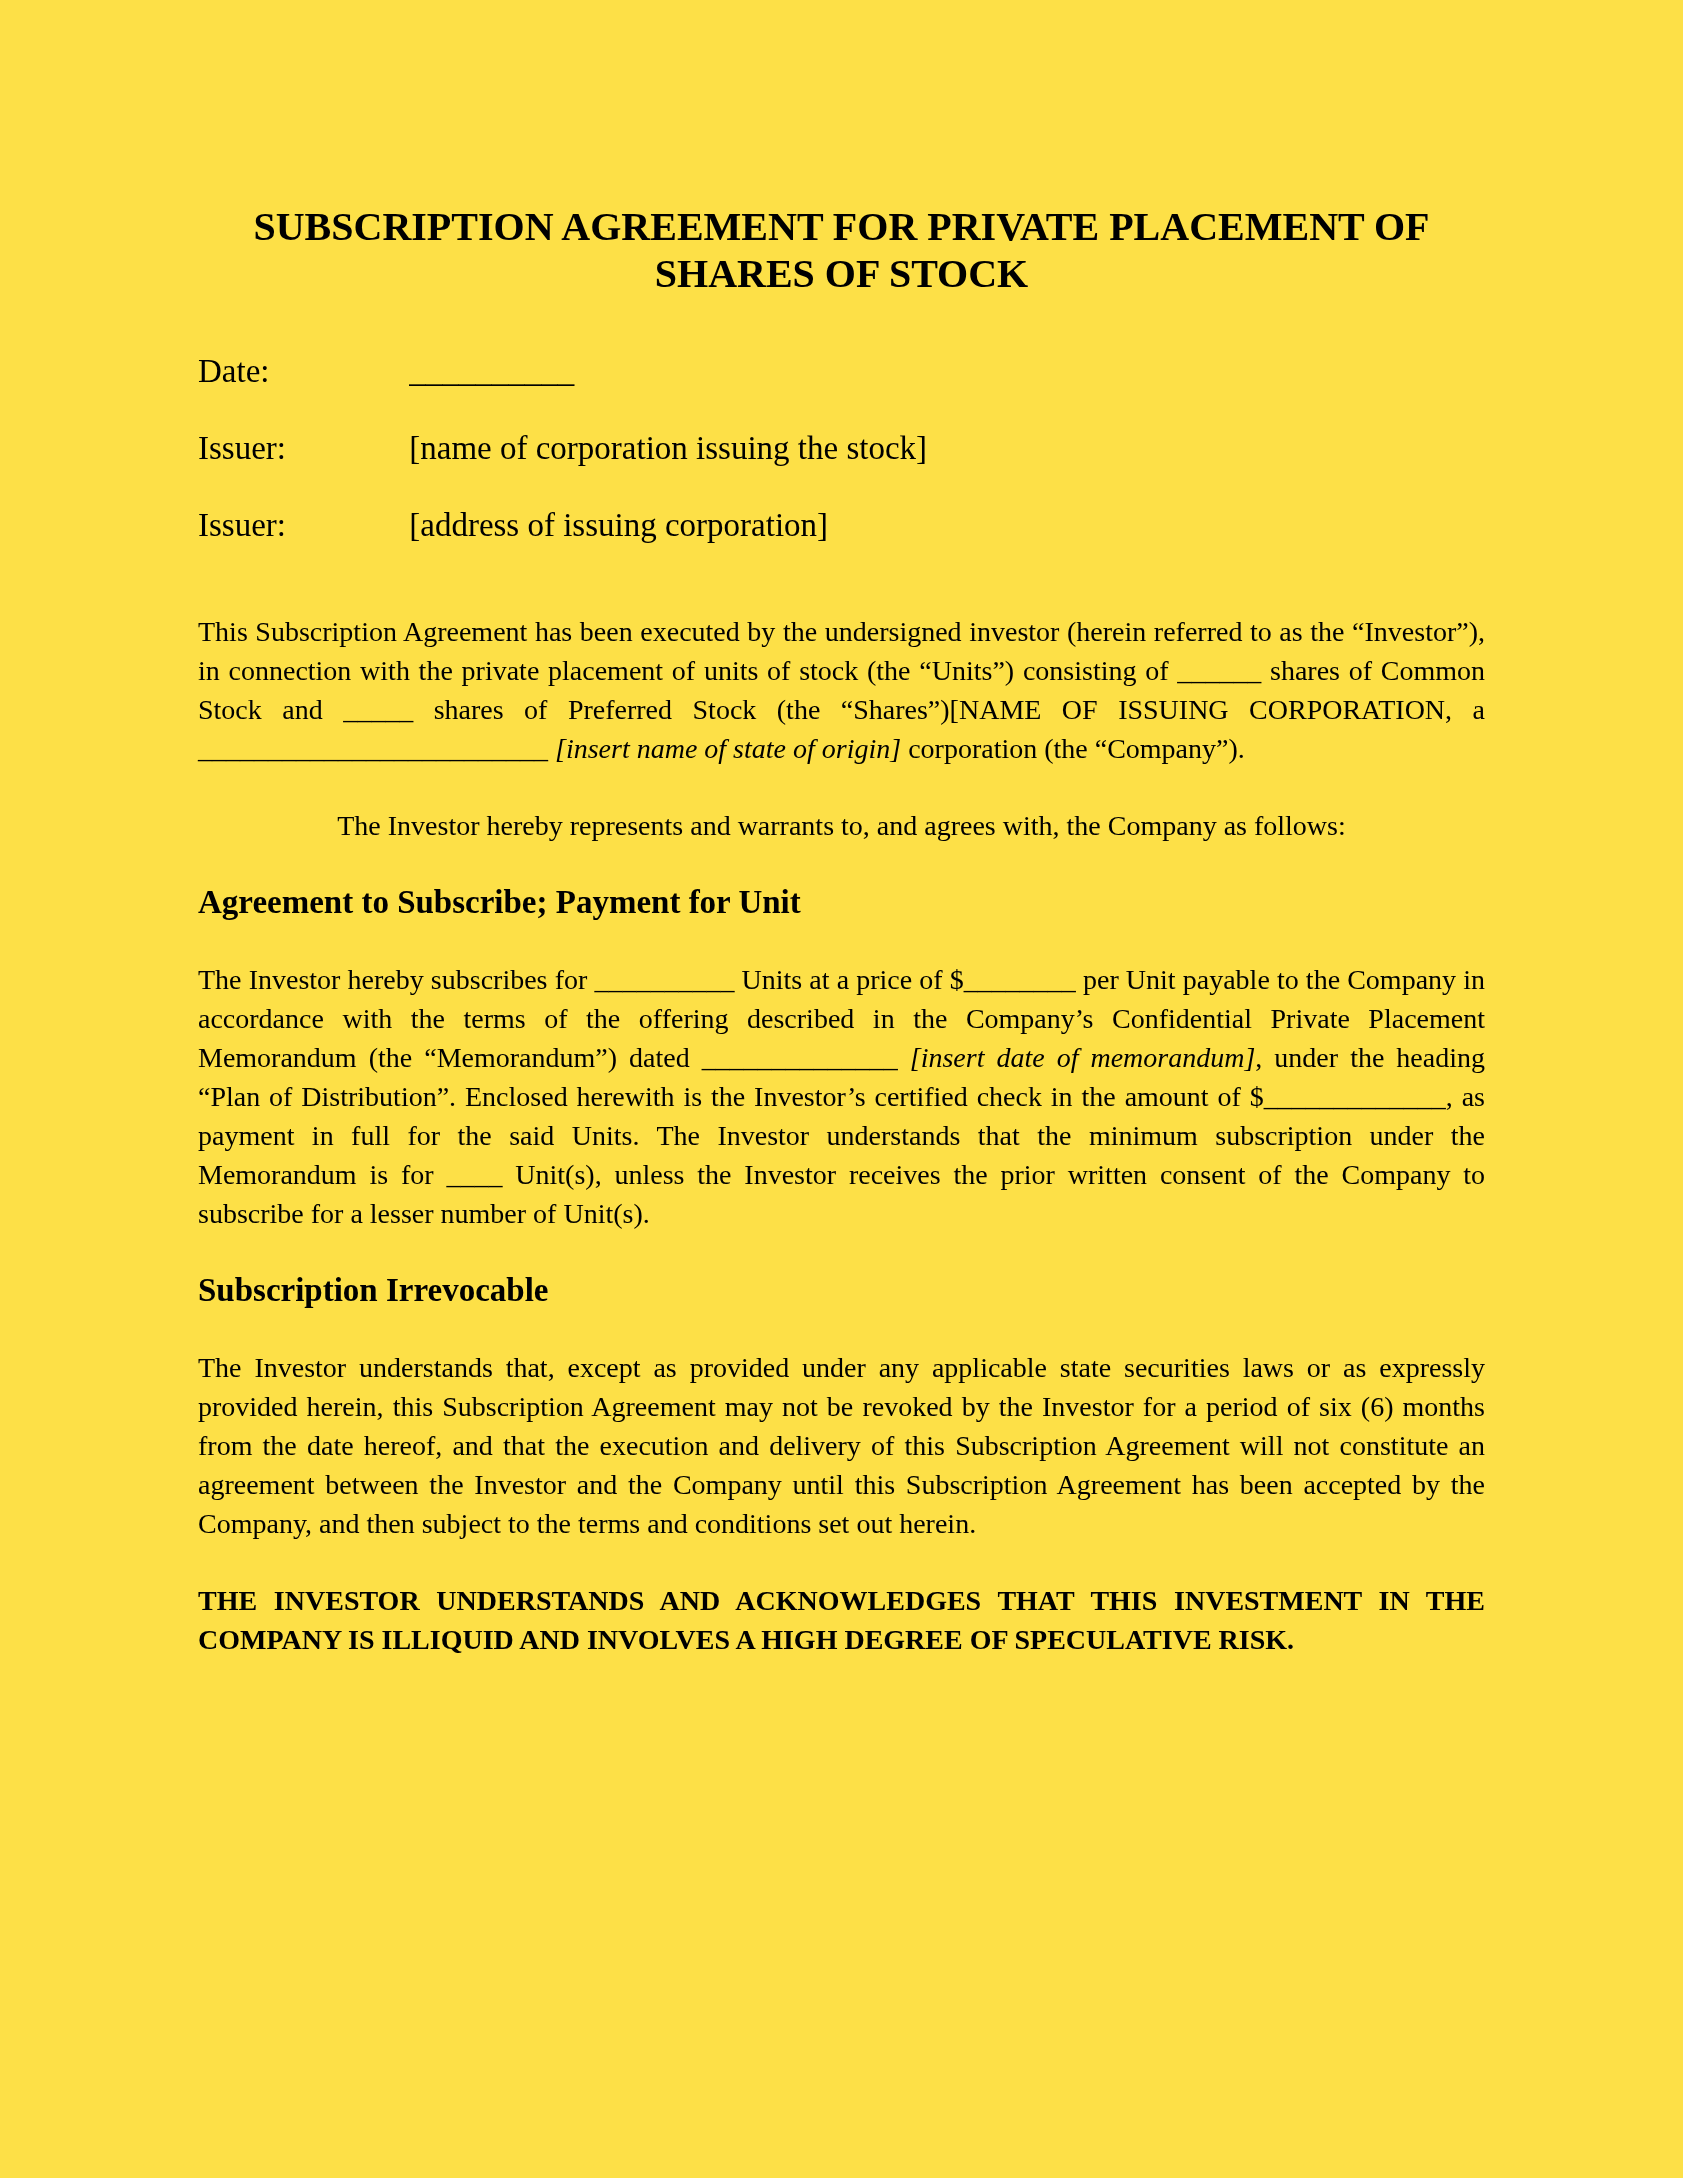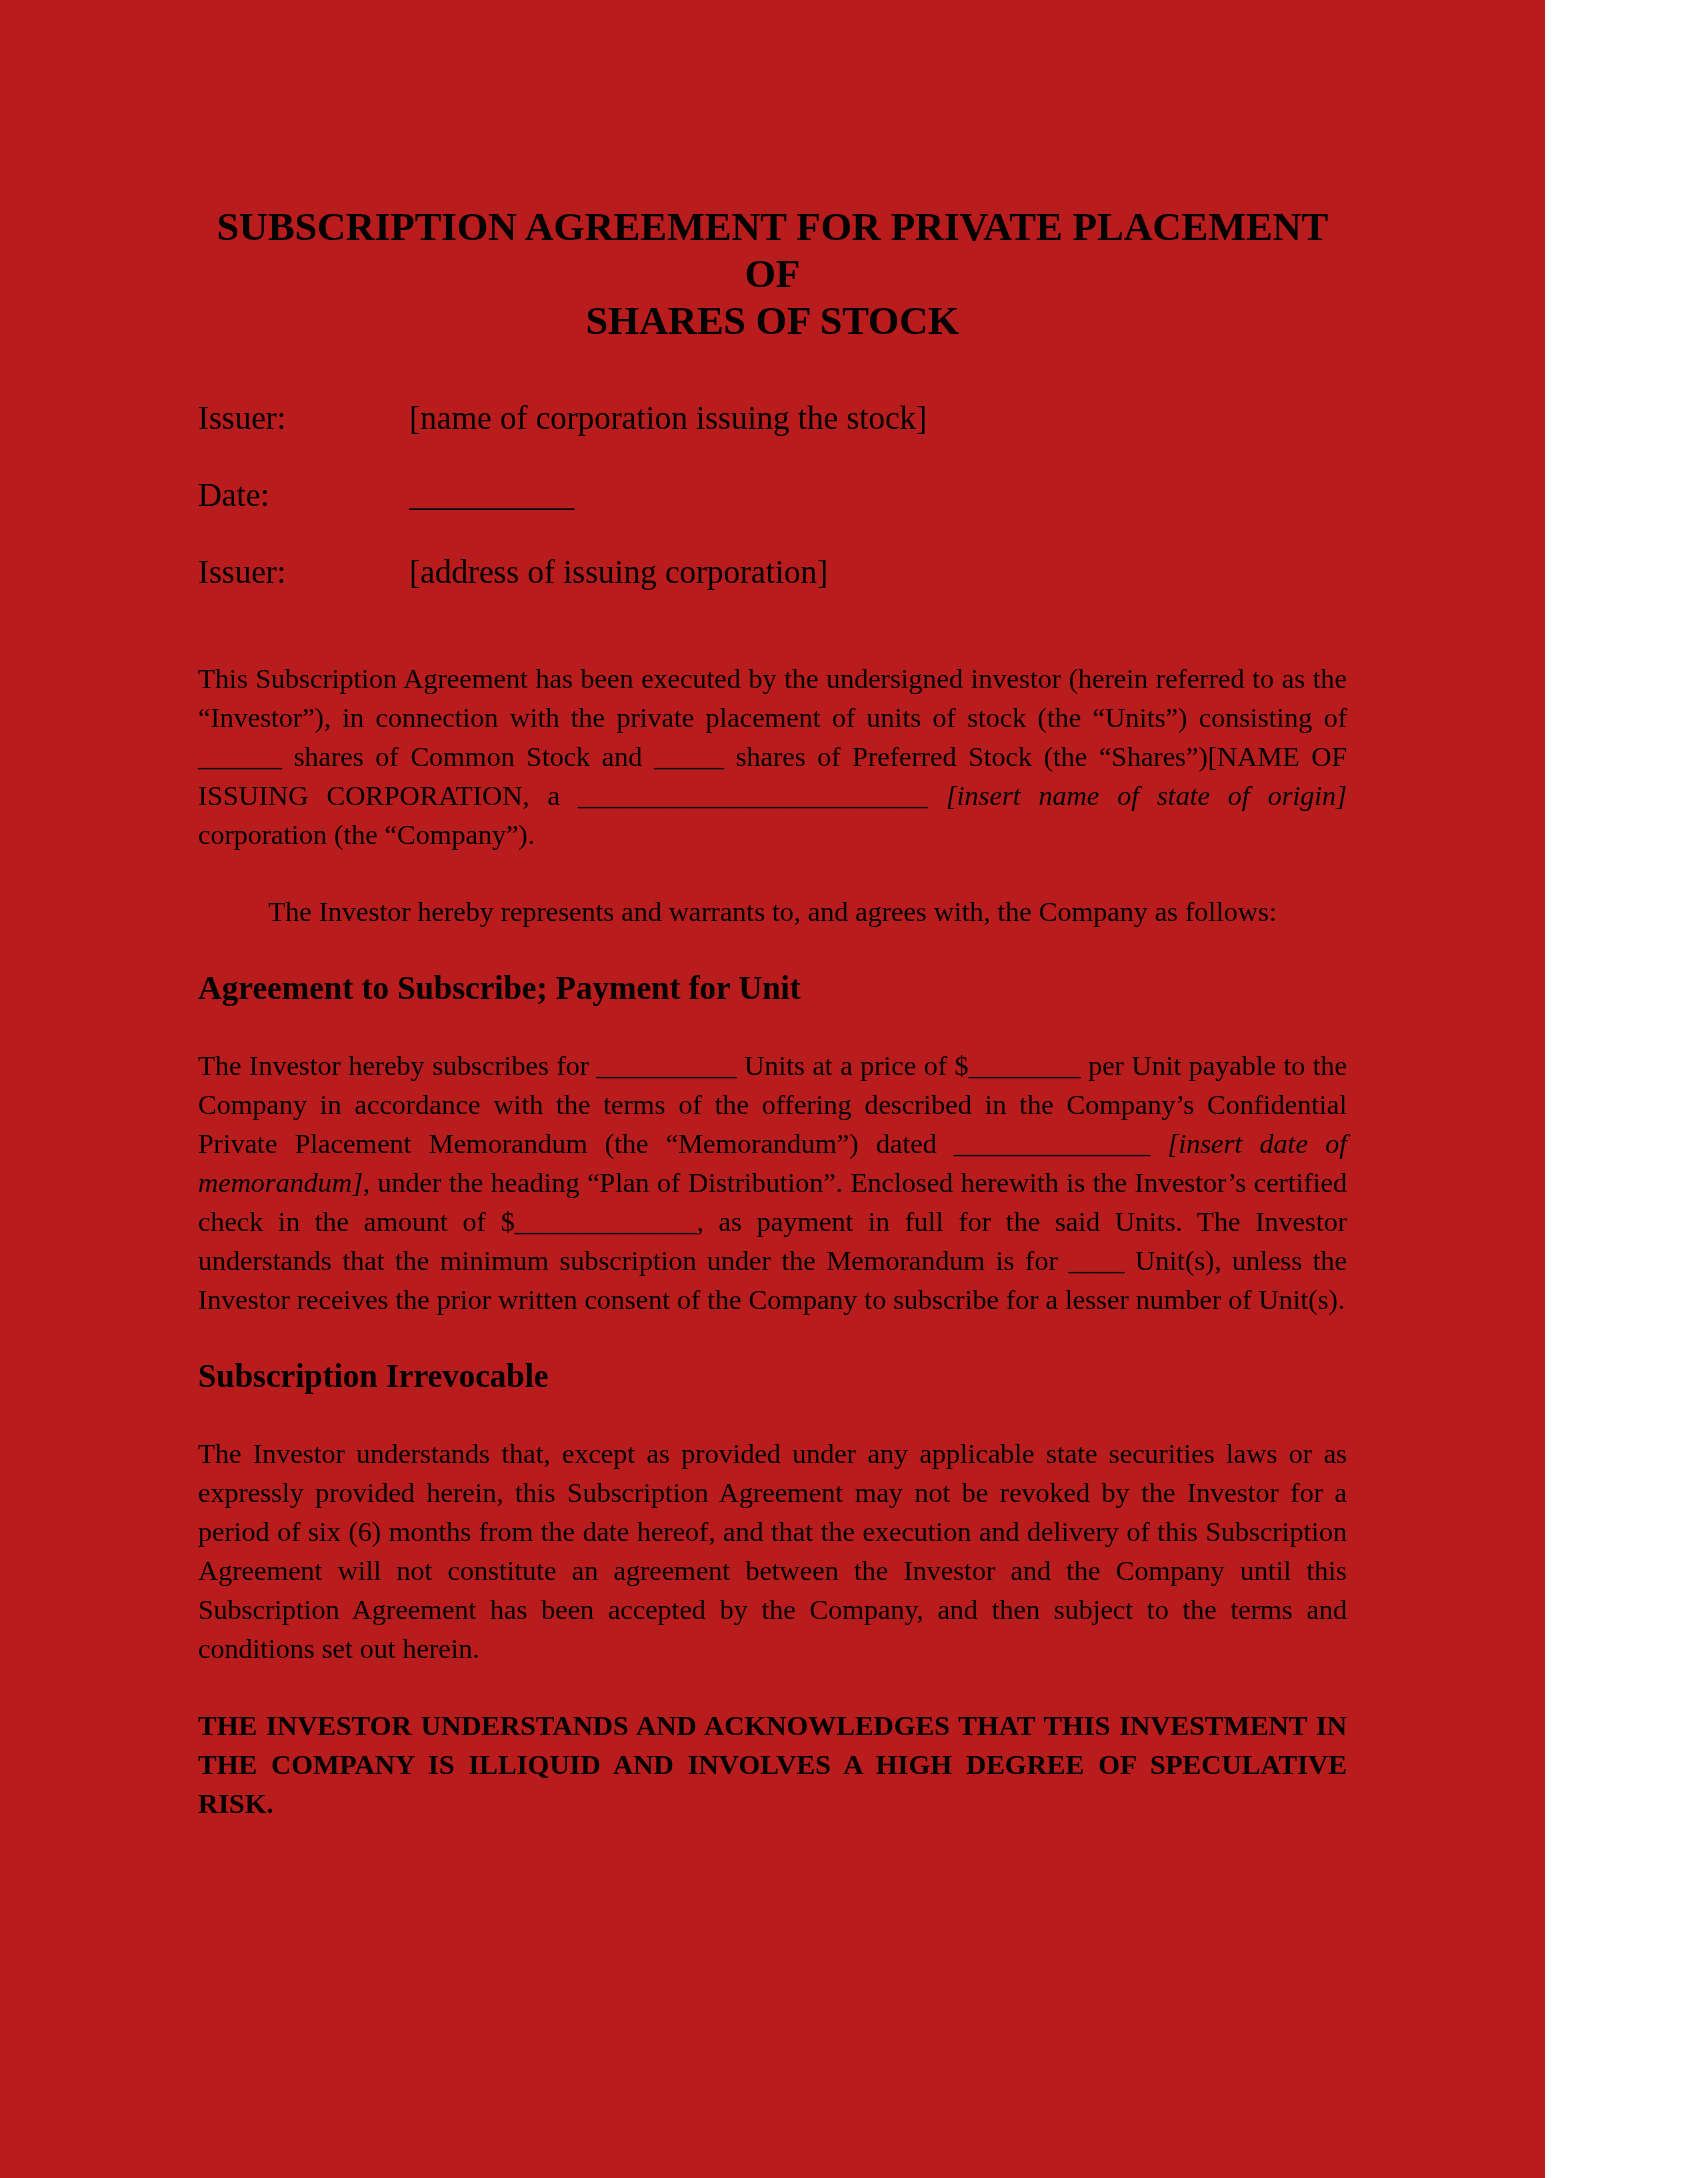--- a/index.html
+++ b/index.html
@@ -3,23 +3,23 @@
 <meta charset="utf-8">
 <title>Subscription Agreement for Private Placement of Shares of Stock</title>
 <style>
   html, body {
     margin: 0;
     padding: 0;
     background: #ffffff;
   }
   .page {
     position: relative;
-    width: 1545px;
+    width: 1683px;
     height: 2178px;
-    background: #b91c1c;
+    background: #fde047;
     color: #000000;
     font-family: "Liberation Serif", "DejaVu Serif", serif;
     box-sizing: border-box;
     padding: 203px 198px 0 198px;
     overflow: hidden;
   }
   .title {
     font-size: 40px;
     font-weight: bold;
     line-height: 47px;
@@ -67,26 +67,26 @@
 
 <div class="page">
 
   <h1 class="title">
     <span>SUBSCRIPTION AGREEMENT FOR PRIVATE PLACEMENT OF</span><br>
     <span>SHARES OF STOCK</span>
   </h1>
 
   <div class="fields">
     <div class="field-row">
+      <span class="field-label">Date:</span>
+      <span class="field-value">__________</span>
+    </div>
+    <div class="field-row">
       <span class="field-label">Issuer:</span>
       <span class="field-value">[name of corporation issuing the stock]</span>
-    </div>
-    <div class="field-row">
-      <span class="field-label">Date:</span>
-      <span class="field-value">__________</span>
     </div>
     <div class="field-row">
       <span class="field-label">Issuer:</span>
       <span class="field-value">[address of issuing corporation]</span>
     </div>
   </div>
 
   <p class="para"><span class="seg-normal">This Subscription Agreement has been executed by the undersigned investor (herein referred to as the “Investor”), in connection with the private placement of units of stock (the “Units”) consisting of ______ shares of Common Stock and _____ shares of Preferred Stock (the “Shares”)[NAME OF ISSUING CORPORATION, a _________________________ </span><span class="seg-italic">[insert name of state of origin]</span><span class="seg-normal"> corporation (the “Company”).</span></p>
 
   <p class="para no-justify">The Investor hereby represents and warrants to, and agrees with, the Company as follows:</p>

